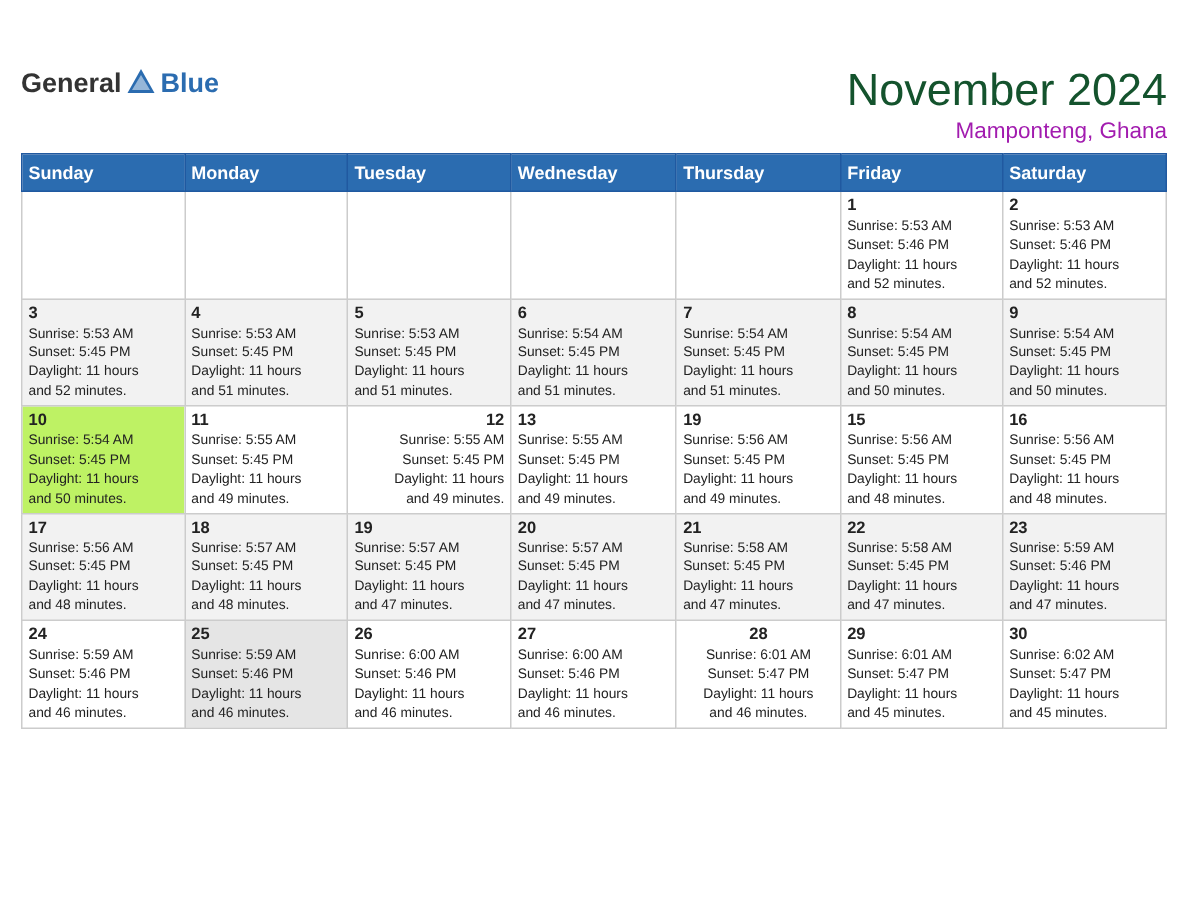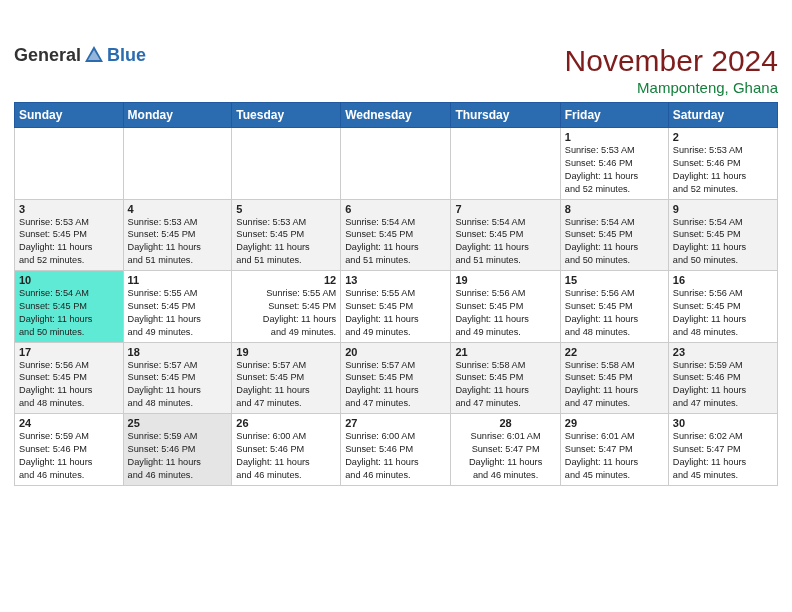--- a/index.html
+++ b/index.html
@@ -47,26 +47,26 @@
       width: 22px;
       height: 22px;
       margin: 0 2px;
     }
     .title-block {
       text-align: right;
     }
     .month-title {
       font-size: 30px;
       font-weight: normal;
-      color: #7f1d1d;
+      color: #14532d;
       line-height: 1.1;
     }
     .location {
       font-size: 15px;
-      color: #15803d;
+      color: #a21caf;
       margin-top: 2px;
     }
     .calendar {
       width: 100%;
       border-collapse: collapse;
       border: 1px solid #bbb;
       padding-left: 28px;
     }
     .calendar th {
       background: #2b6cb0;
@@ -208,21 +208,21 @@
           </td>
           <td style="background: rgb(242, 242, 242);">
             <span class="day-num">9</span>
             <div class="day-info" style="white-space: pre-line;">Sunrise: 5:54 AM
 Sunset: 5:45 PM
 Daylight: 11 hours
 and 50 minutes.</div>
           </td>
         </tr>
         <tr>
-          <td style="background: #5eead4;">
+          <td style="background: #bef264;">
             <span class="day-num">10</span>
             <div class="day-info" style="white-space: pre-line;">Sunrise: 5:54 AM
 Sunset: 5:45 PM
 Daylight: 11 hours
 and 50 minutes.</div>
           </td>
           <td style="background: rgb(255, 255, 255);">
             <span class="day-num">11</span>
             <div class="day-info" style="white-space: pre-line;">Sunrise: 5:55 AM
 Sunset: 5:45 PM

